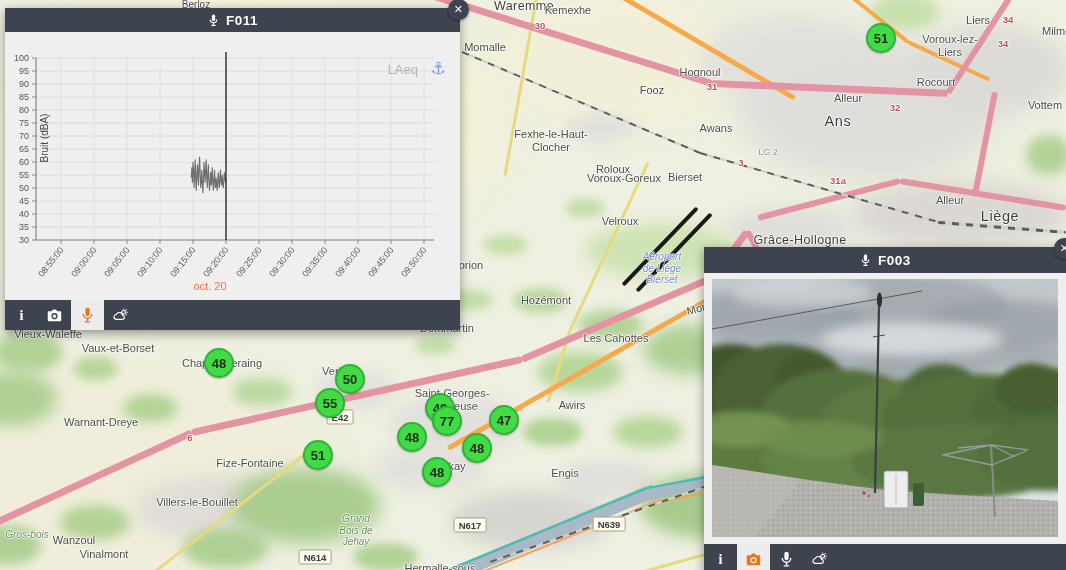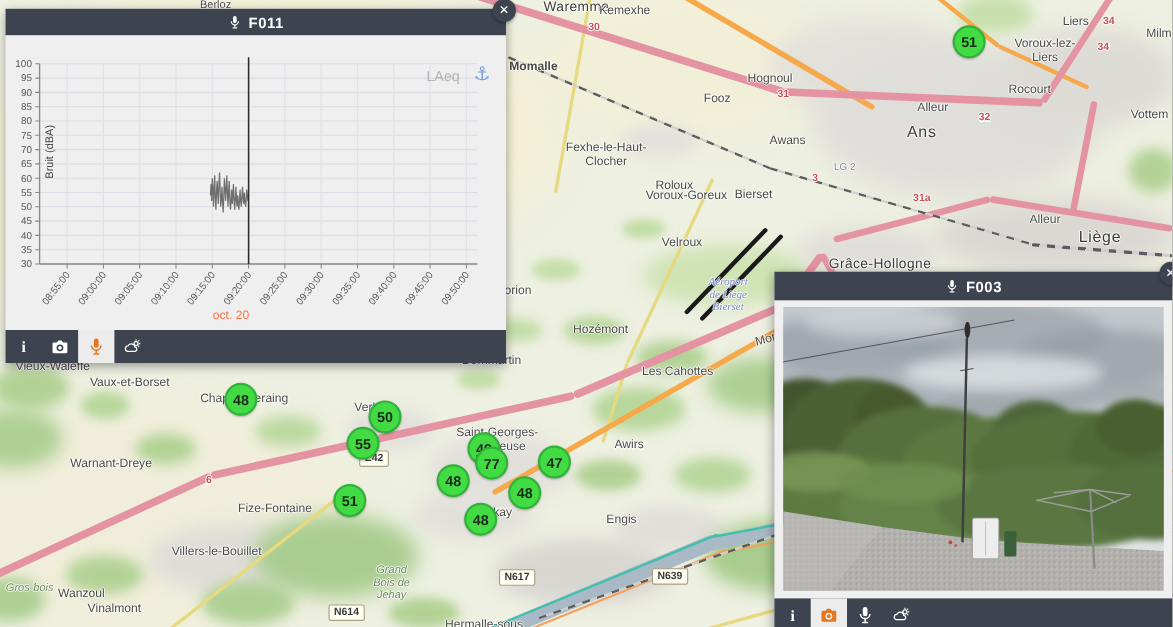--- a/index.html
+++ b/index.html
@@ -10,21 +10,21 @@
   .seg{position:absolute;transform-origin:0 50%;border-radius:3px;}
   .rail{background:repeating-linear-gradient(90deg,#5c5c5c 0 7px,#cfcfcf 7px 14px)!important;}
   .maplayer{position:absolute;inset:0;}
   .maplabel{position:absolute;transform:translate(-50%,-50%);white-space:pre-line;text-align:center;
     font-size:11px;color:#4a4a46;line-height:1.15;
     text-shadow:-1px 0 #ffffffcc,1px 0 #ffffffcc,0 -1px #ffffffcc,0 1px #ffffffcc;}
   .maplabel.city{font-size:12.5px;color:#3b3b38;letter-spacing:.4px;}
   .maplabel.lg{font-size:14.5px;letter-spacing:.6px;}
   .maplabel.sm{font-size:10px;}
   .maplabel.wood{font-size:10px;font-style:italic;color:#6b8a5a;}
-  .maplabel.airport{font-size:10px;font-style:italic;color:#7986cb;font-family:Liberation Serif, serif;}
+  .maplabel.airport{font-size:10px;font-style:italic;color:#7986cb;}
   .maplabel.raillbl{font-size:9px;color:#8a8a8a;}
   .maplabel.rot{transform:translate(-50%,-50%) rotate(-16deg);}
   .badge{position:absolute;transform:translate(-50%,-50%);background:#fffef2;border:1px solid #a89f80;
     border-radius:2px;padding:0 4px;font-size:9.5px;font-weight:bold;color:#3a3a3a;line-height:13px;}
   .chip{position:absolute;transform:translate(-50%,-50%);font-size:9.5px;font-weight:bold;color:#c94f56;
     text-shadow:-1px 0 #fff,1px 0 #fff,0 -1px #fff,0 1px #fff;}
   .marker{position:absolute;width:30px;height:30px;border-radius:50%;transform:translate(-50%,-50%);
     background:var(--marker-green,#43db43);border:2px solid #2fb239;box-sizing:border-box;
     display:flex;align-items:center;justify-content:center;font-size:13px;font-weight:600;color:#1d2b1d;
     box-shadow:0 1px 2px rgba(0,0,0,.25);cursor:pointer;}
@@ -130,21 +130,21 @@
       <div class="seg rail" style="left: 938px; top: 220.5px; width: 128.39px; height: 3px; background: rgb(119, 119, 119); transform: rotate(4.46716deg);"></div>
       <div class="seg rail" style="left: 490px; top: 561px; width: 284.007px; height: 2px; background: rgb(119, 119, 119); transform: rotate(-19.3281deg);"></div>
       <div class="seg rail" style="left: 758px; top: 467px; width: 310.587px; height: 2px; background: rgb(119, 119, 119); transform: rotate(-7.39959deg);"></div>
       <div class="seg" style="left: 623px; top: 283px; width: 106.794px; height: 4px; background: rgb(26, 26, 26); transform: rotate(-46.1382deg);"></div>
       <div class="seg" style="left: 637px; top: 289px; width: 106.794px; height: 4px; background: rgb(26, 26, 26); transform: rotate(-46.1382deg);"></div>
     </div>
   <div class="maplayer" id="label-layer">
       <div class="maplabel sm" style="left: 196px; top: 5px;">Berloz</div>
       <div class="maplabel city" style="left: 524px; top: 6px;">Waremme</div>
       <div class="maplabel " style="left: 568px; top: 10px;">Kemexhe</div>
-      <div class="maplabel " style="left: 485px; top: 61px; font-weight: bold;">Momalle</div>
+      <div class="maplabel " style="left: 485px; top: 47px;">Momalle</div>
       <div class="maplabel " style="left: 700px; top: 72px;">Hognoul</div>
       <div class="maplabel " style="left: 652px; top: 90px;">Fooz</div>
       <div class="maplabel " style="left: 716px; top: 128px;">Awans</div>
       <div class="maplabel city lg" style="left: 838px; top: 121px;">Ans</div>
       <div class="maplabel " style="left: 848px; top: 98px;">Alleur</div>
       <div class="maplabel " style="left: 936px; top: 82px;">Rocourt</div>
       <div class="maplabel " style="left: 978px; top: 20px;">Liers</div>
       <div class="maplabel " style="left: 950px; top: 46px;">Voroux-lez-
 Liers</div>
       <div class="maplabel " style="left: 1060px; top: 31px;">Milmort</div>

